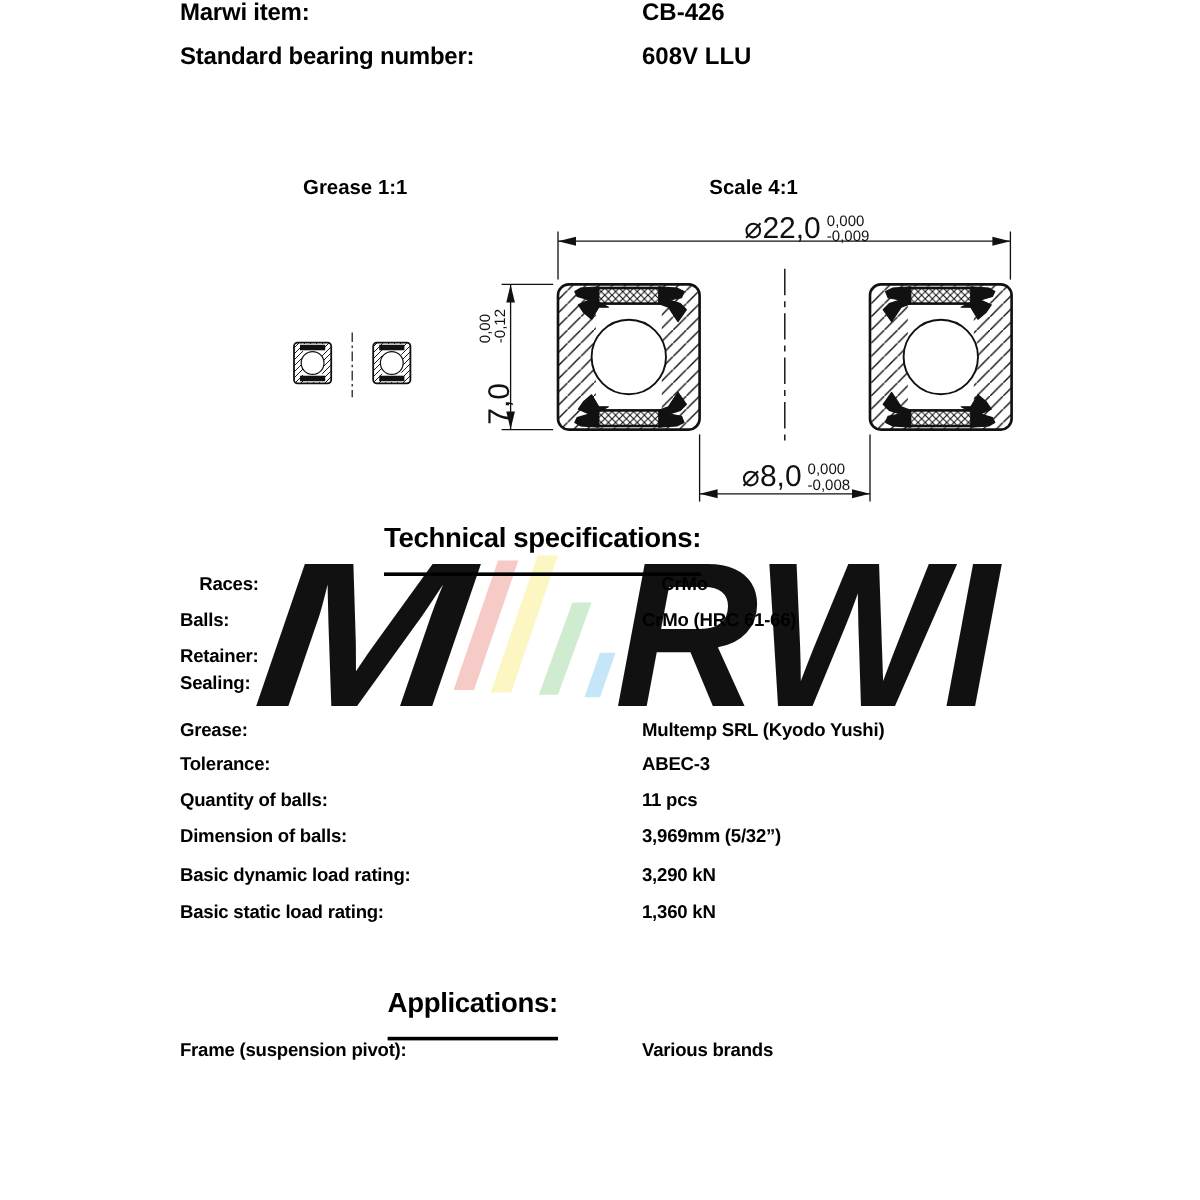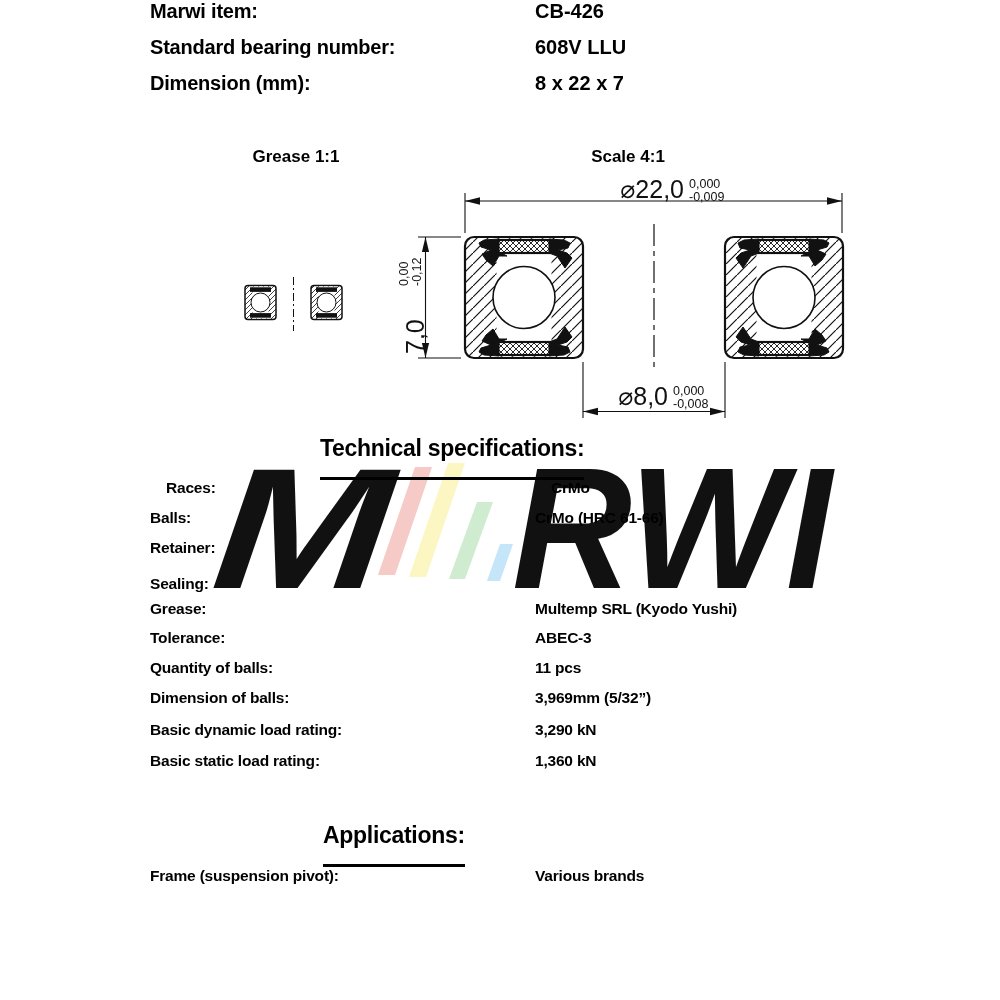--- a/index.html
+++ b/index.html
@@ -35,24 +35,20 @@
     <text x="322" y="136" font-size="172" font-weight="bold" font-style="italic" fill="#c6c6c6" textLength="320" lengthAdjust="spacingAndGlyphs">RWI</text>
   </svg>
 
   <div class="hdr-row" style="top:-4px;">
     <span class="hdr-label">Marwi item:</span>
     <span class="hdr-value">CB-426</span>
   </div>
   <div class="hdr-row" style="top:32px;">
     <span class="hdr-label">Standard bearing number:</span>
     <span class="hdr-value">608V LLU</span>
-  </div>
-  <div class="hdr-row" style="top:68px;">
-    <span class="hdr-label">Dimension (mm):</span>
-    <span class="hdr-value">8 x 22 x 7</span>
   </div>
 
   <div class="scale-label" style="left:231px;">Grease 1:1</div>
   <div class="scale-label" style="left:563px;">Scale 4:1</div>
 
   <svg class="abs" style="left:230px;top:168px;" width="660" height="262" viewBox="230 168 660 262">
     <defs>
       <pattern id="hatch" patternUnits="userSpaceOnUse" width="11" height="11">
         <path d="M -1 12 L 12 -1" stroke="#111" stroke-width="1.2" fill="none"></path>
       </pattern>
@@ -145,21 +141,21 @@
     <span class="spec-label">Races:</span>
     <span class="spec-value">CrMo</span>
   </div>
   <div class="spec-row" style="top:503px;">
     <span class="spec-label">Balls:</span>
     <span class="spec-value">CrMo (HRC 61-66)</span>
   </div>
   <div class="spec-row" style="top:533px;">
     <span class="spec-label">Retainer:</span>
   </div>
-  <div class="spec-row" style="top:569px;">
+  <div class="spec-row" style="top:555px;">
     <span class="spec-label">Sealing:</span>
   </div>
   <div class="spec-row" style="top:594px;text-align:right;">
     <span class="spec-label">Grease:</span>
     <span class="spec-value">Multemp SRL (Kyodo Yushi)</span>
   </div>
   <div class="spec-row" style="top:623px;">
     <span class="spec-label">Tolerance:</span>
     <span class="spec-value">ABEC-3</span>
   </div>

